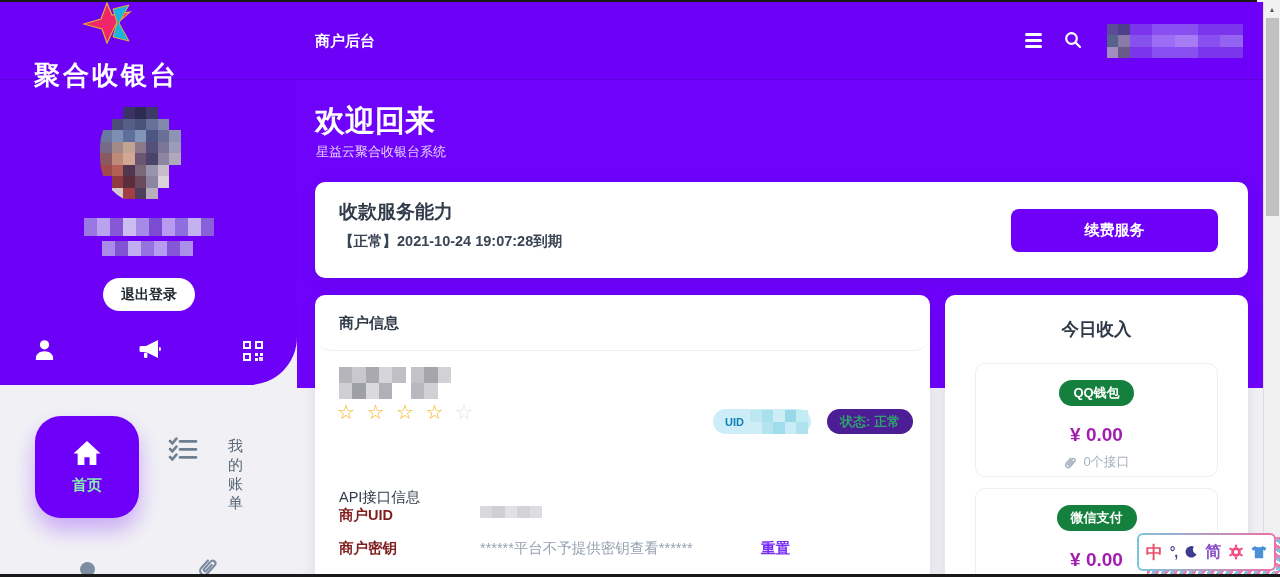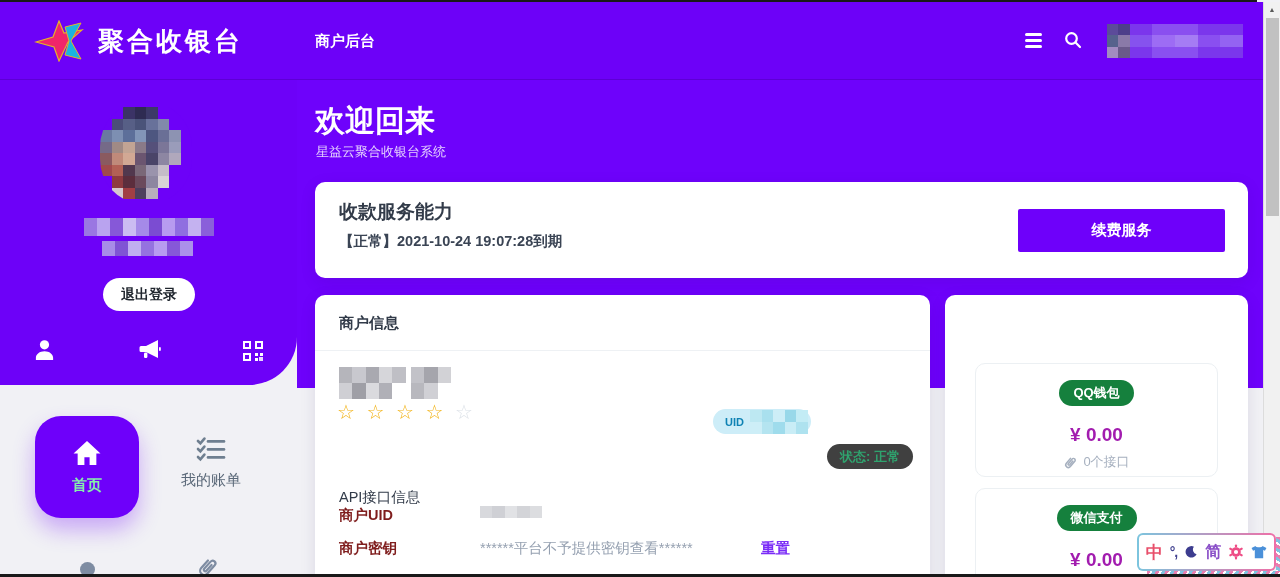--- a/index.html
+++ b/index.html
@@ -17,21 +17,21 @@
   .scrollbar { position:absolute; top:2px; right:0; width:17px; height:572px; background:#f1f1f1; border-left:1px solid #dcdcdc; z-index:65; }
   .scroll-up { height:15px; display:flex; align-items:center; justify-content:center; font-size:7px; color:#5a5a5a; }
   .scroll-thumb { position:absolute; top:16px; left:2px; width:13px; height:198px; background:#c1c1c1; }
 
   
   .topbar    { position:absolute; top:2px; left:0; width:1263px; height:78px; background:#6d01f8; border-bottom:1px solid rgba(0,0,0,.14); z-index:10; }
   .sidebar-bg{ position:absolute; top:80px; left:0; width:297px; height:305px; background:#6d01f8; border-bottom-right-radius:48px; z-index:3; }
   .hero-bg   { position:absolute; top:80px; left:297px; width:966px; height:308px; background:#6e02fb; z-index:1; }
 
   
-  .brand { position:absolute; top:2px; left:34px; height:78px; display:flex; align-items:center; gap:14px; z-index:12; }
+  .brand { position:absolute; top:2px; left:34px; height:78px; display:flex; align-items:center; gap:14px; z-index:12;flex-direction:column; }
   .brand-title { color:#fff; font-size:26px; font-weight:bold; letter-spacing:3px; }
   .nav-title { position:absolute; top:2px; left:315px; height:78px; line-height:78px; color:#fff; font-size:15px; font-weight:bold; z-index:12; }
   .menu-icon { position:absolute; top:33px; left:1025px; width:17px; z-index:12; cursor:pointer; }
   .menu-icon i { display:block; height:2.5px; background:#fff; border-radius:2px; margin-bottom:3.5px; }
   .search-icon { position:absolute; top:31px; left:1064px; z-index:12; cursor:pointer; }
   .topbar-user { position:absolute; top:24px; left:1103px; z-index:12; cursor:pointer; }
 
   
   .avatar { position:absolute; top:103px; left:100px; width:92px; height:100px; border-radius:44%; overflow:hidden; z-index:5; }
   .user-name-blur { position:absolute; top:218px; left:84px; z-index:5; }
@@ -40,48 +40,48 @@
   .side-ico { position:absolute; z-index:5; cursor:pointer; color:#fff; }
   .ico-person    { top:340px; left:35px; }
   .ico-megaphone { top:338px; left:138px; }
   .ico-qr        { top:341px; left:243px; }
 
   
   .home-btn { position:absolute; top:416px; left:35px; width:104px; height:102px; background:#6e00fa; border:none; border-radius:26px;
               display:flex; flex-direction:column; align-items:center; justify-content:center; gap:9px;
               box-shadow:0 12px 22px rgba(110,0,250,.30); z-index:5; cursor:pointer; font-family:inherit; }
   .home-btn .lbl { color:#86efac; font-size:15px; font-weight:bold; }
-  .bills-item { position:absolute; top:437px; left:168px; width:86px; display:flex; flex-direction:column; align-items:center; gap:9px; z-index:5; cursor:pointer; }
+  .bills-item { position:absolute; top:437px; left:168px; width:86px; display:flex; gap:30px; z-index:5; cursor:pointer; }
   .bills-item .lbl { color:#5a6878; font-size:15px; }
   .dot-ico  { position:absolute; top:562px; left:80px;  width:15px; height:15px; border-radius:50%; background:#7e8ca2; z-index:5; }
   .clip-ico { position:absolute; top:555px; left:196px; color:#7e8ca2; transform:rotate(42deg); z-index:5; }
 
   
   .hero-title { position:absolute; top:101px; left:315px; color:#fff; font-size:30px; font-weight:bold; z-index:6; }
   .hero-sub   { position:absolute; top:143px; left:316px; color:rgba(255,255,255,.82); font-size:13px; z-index:6; }
 
   
   .card { position:absolute; background:#fff; border-radius:10px; box-shadow:0 4px 16px rgba(40,20,90,.10); z-index:6; }
   .service-card { top:182px; left:315px; width:933px; height:96px; }
   .service-title  { position:absolute; top:17px; left:24px; font-size:19px; font-weight:bold; color:#323b49; }
   .service-status { position:absolute; top:50px; left:24px; font-size:14.5px; font-weight:bold; color:#3a4454; }
-  .renew-btn { position:absolute; top:27px; right:23px; width:207px; height:43px; background:#6e00fa; border:none; border-radius:2px;
+  .renew-btn { position:absolute; top:27px; right:30px; width:207px; height:43px; background:#6e00fa; border:none; border-radius:8px;
                color:#fff; font-size:15px; font-weight:bold; cursor:pointer; font-family:inherit; }
 
   .merchant-card { top:295px; left:315px; width:615px; height:295px; }
-  .m-header { height:56px; line-height:56px; padding-left:24px; font-size:15px; font-weight:bold; color:#323b49; border-bottom:1px solid #eef1f4; }
+  .m-header { height:56px; line-height:56px; padding-left:24px; font-size:15px; font-weight:bold; color:#323b49; border-bottom:1px solid #eef1f4;border-radius:16px; }
   .m-name-blur { position:absolute; top:72px; left:24px; }
   .m-stars { position:absolute; top:105px; left:22px; font-size:20px; letter-spacing:3px; }
   .star-gold  { color:#f2b51d; }
   .star-empty { color:#dde2e8; }
   .uid-badge { position:absolute; top:114px; left:398px; height:25px; background:#cdedf8; border-radius:13px;
                display:flex; align-items:center; gap:6px; padding:0 3px 0 12px; }
   .uid-badge .lbl { color:#0e82b4; font-size:11px; font-weight:bold; }
   .status-badge { position:absolute; top:114px; left:512px; height:25px; line-height:25px; padding:0 13px;
-                  background:#404040; color:#2fa36e; font-size:13px; font-weight:bold; border-radius:13px;margin-top:35px; }
+                  background:#4c1d95; color:#2fa36e; font-size:13px; font-weight:bold; border-radius:13px; }
   .api-title { position:absolute; top:183px; left:24px; font-size:14.5px; font-weight:normal; color:#323b49;margin-top:10px; }
   .field-lbl { position:absolute; left:24px; font-size:14.5px; font-weight:bold; color:#7f1d1d; }
   .row-uid-lbl { top:211px; } .row-key-lbl { top:244px; }
   .uid-val-blur { position:absolute; top:209px; left:165px; }
   .key-masked { position:absolute; top:244px; left:165px; font-size:14.5px; color:#96a1b1; }
   .reset-link { position:absolute; top:244px; left:446px; font-size:14.5px; font-weight:bold; color:#7a2bf7; text-decoration:none; cursor:pointer; }
 
   .income-card { top:295px; left:945px; width:303px; height:295px; }
   .income-title { text-align:center; padding-top:22px; font-size:17.5px; font-weight:bold; color:#2f3949; }
   .mini-card { position:absolute; left:30px; width:243px; height:114px; border:1px solid #ecf0f3; border-radius:10px; background:#fff;
@@ -351,20 +351,21 @@
         <rect x="3" y="0" width="1" height="1" fill="#d3d4d8"></rect>
         <rect x="4" y="0" width="1" height="1" fill="#dcdde0"></rect>
     </svg>
   </div>
   <div class="field-lbl row-key-lbl">商户密钥</div>
   <div class="key-masked">******平台不予提供密钥查看******</div>
   <a class="reset-link">重置</a>
 </div>
 
 <div class="card income-card">
+  <div class="income-title">今日收入</div>
 
   <div class="mini-card mini-1">
     <div class="pay-pill">QQ钱包</div>
     <div class="amount">¥ 0.00</div>
     <div class="meta">
       <span>
         <svg width="14" height="15" viewBox="0 0 24 26" fill="none" stroke="#a6b0bf" stroke-width="2.6" stroke-linecap="round" transform="rotate(40)">
           <path d="M8 7v11a4.5 4.5 0 0 0 9 0V6a3 3 0 0 0-6 0v10.5a1.6 1.6 0 0 0 3.2 0V8"></path>
         </svg>
       </span>

